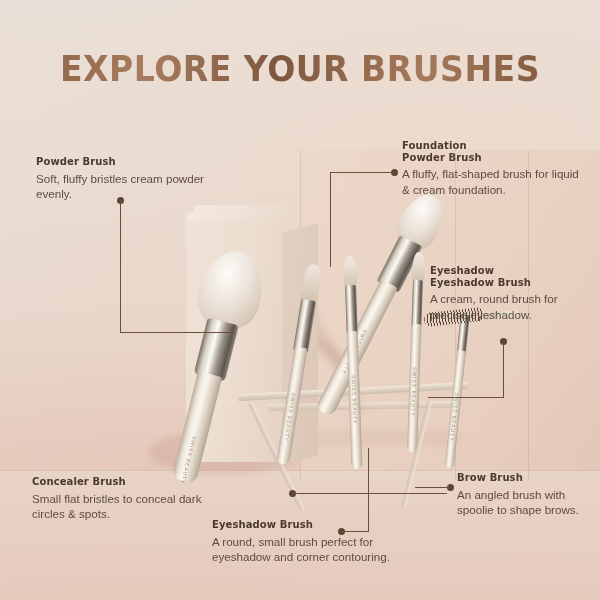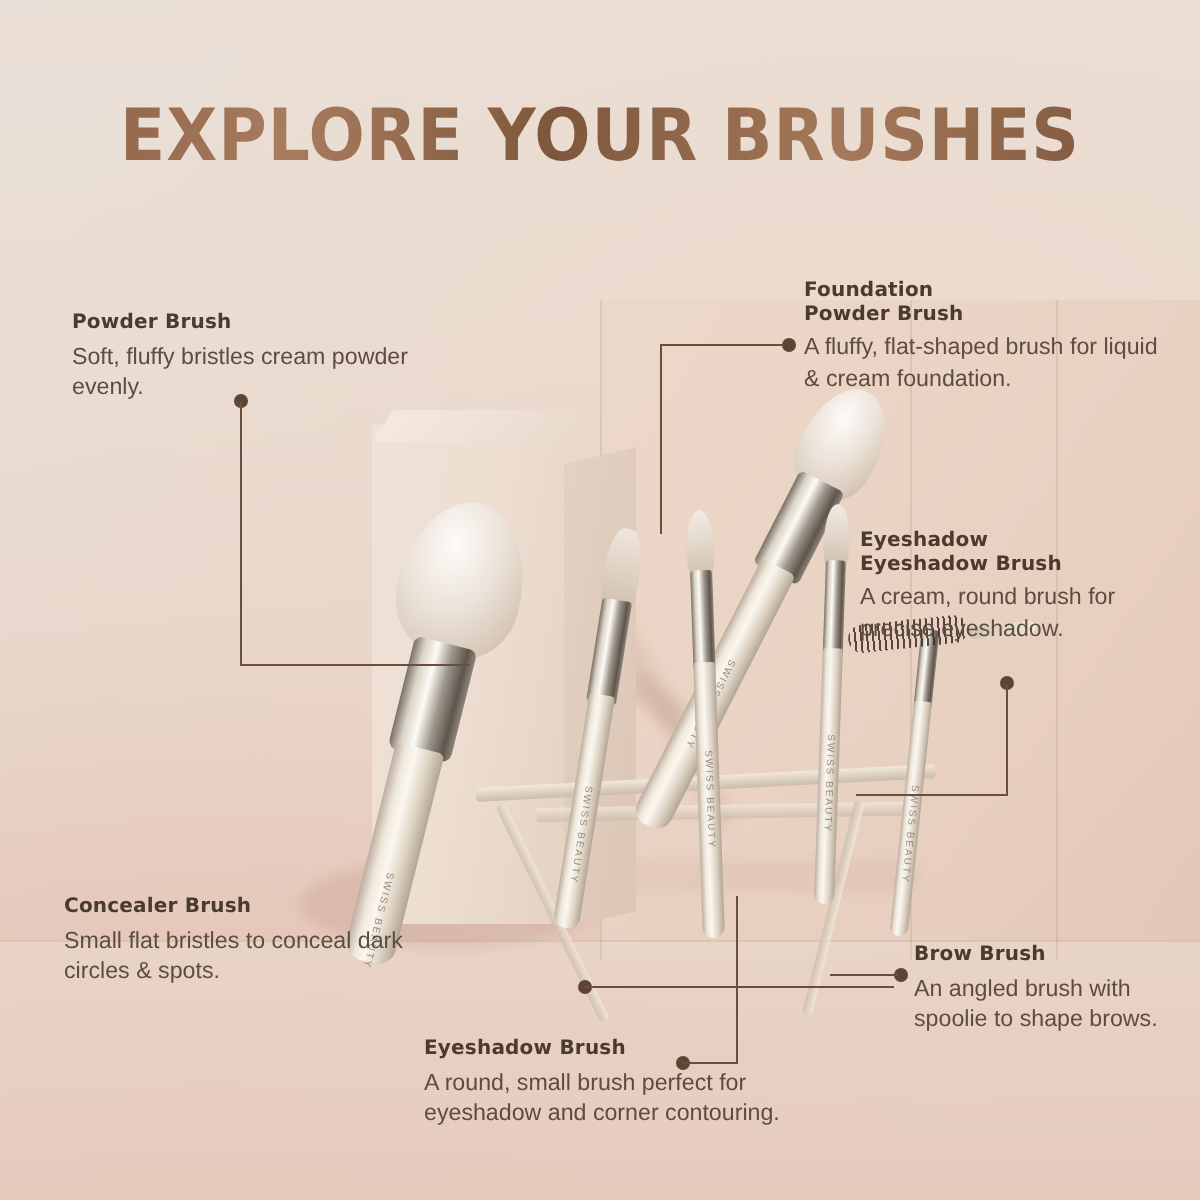--- a/index.html
+++ b/index.html
@@ -195,21 +195,21 @@
     <div class="c-title">Powder Brush</div>
     <div class="c-body">A fluffy, flat-shaped brush for liquid &amp; cream foundation.</div>
   </div>
 
   <div class="callout" style="left:430px;top:265px;width:140px;">
     <div class="c-title">Eyeshadow</div>
     <div class="c-title">Eyeshadow Brush</div>
     <div class="c-body">A cream, round brush for precise eyeshadow.</div>
   </div>
 
-  <div class="callout" style="left:32px;top:448px;width:200px;">
+  <div class="callout" style="left:32px;top:476px;width:200px;">
     <div class="c-title">Concealer Brush</div>
     <div class="c-body">Small flat bristles to conceal dark circles &amp; spots.</div>
   </div>
 
   <div class="callout" style="left:457px;top:472px;width:140px;">
     <div class="c-title">Brow Brush</div>
     <div class="c-body">An angled brush with spoolie to shape brows.</div>
   </div>
 
   <div class="callout" style="left:212px;top:519px;width:200px;">

